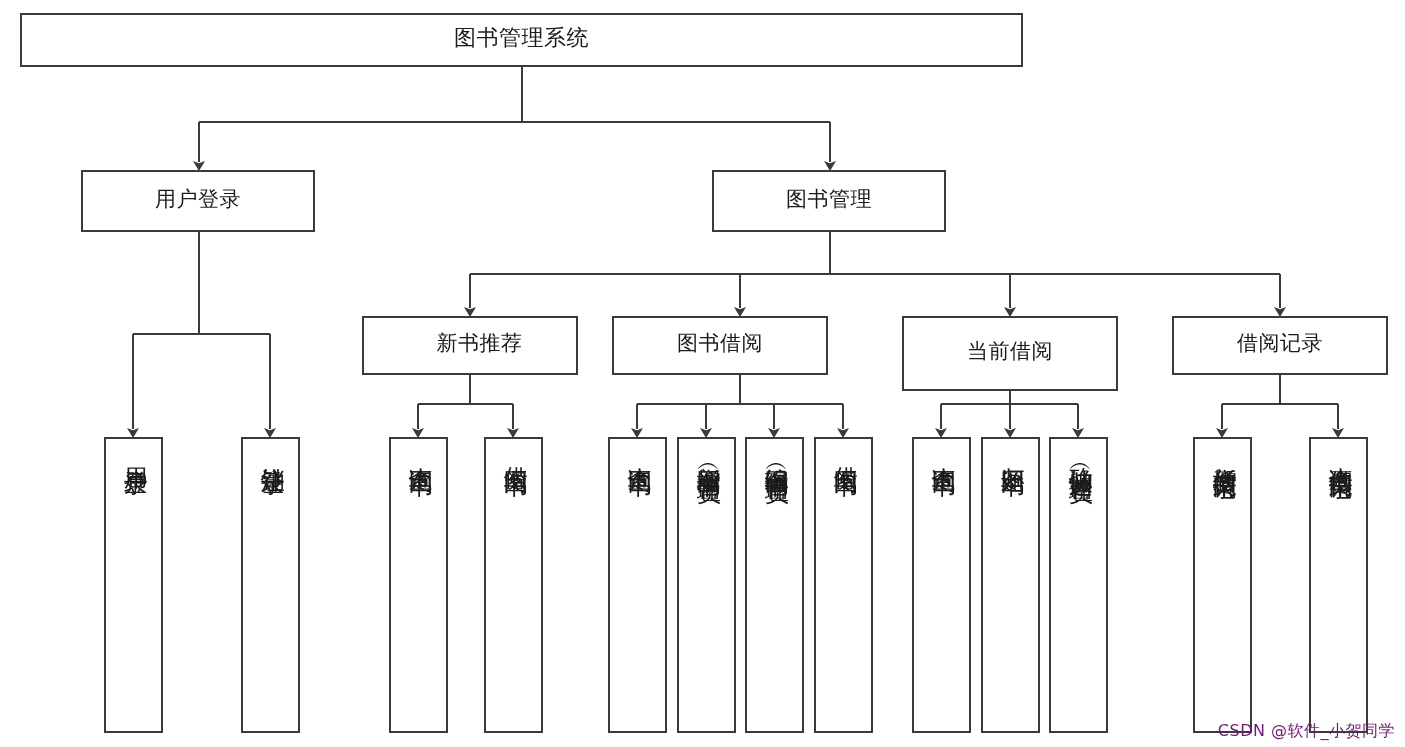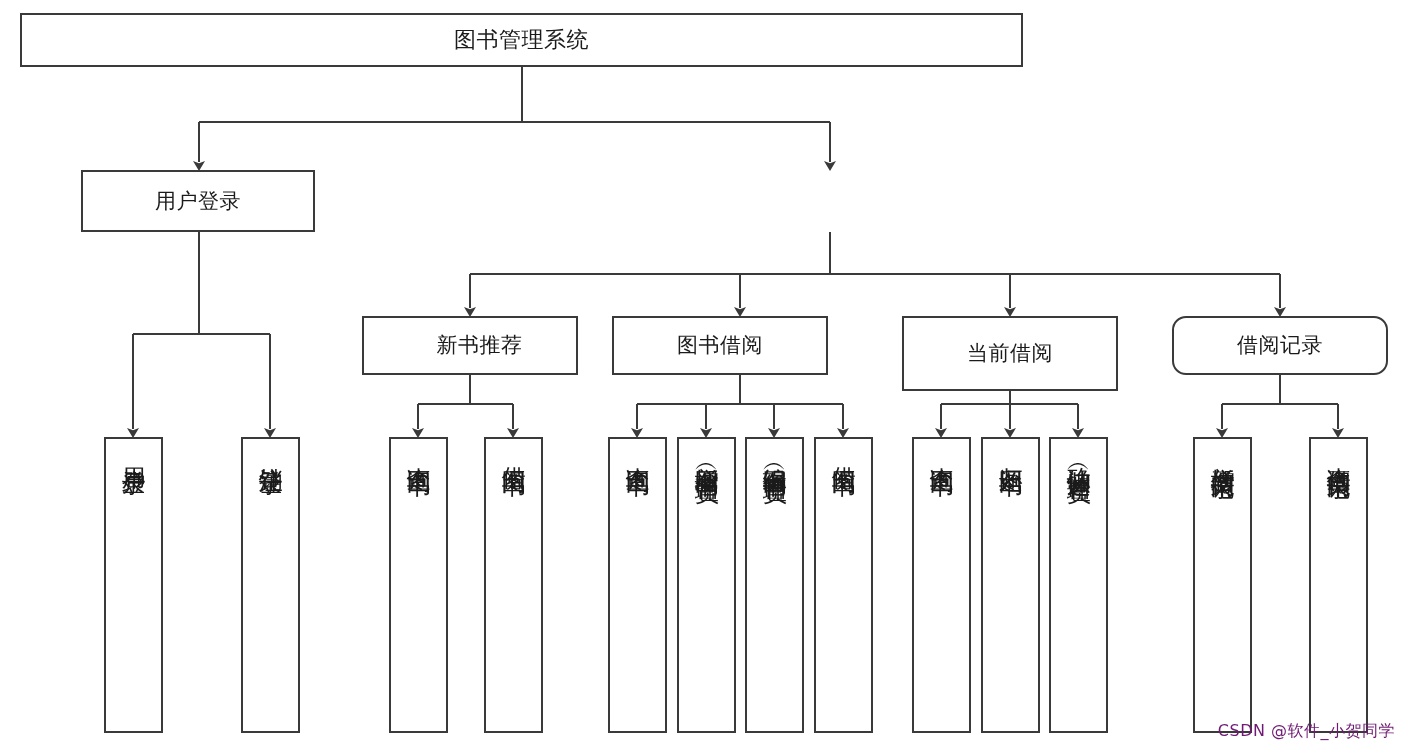--- a/index.html
+++ b/index.html
@@ -32,20 +32,21 @@
     display:flex;
     align-items:center;
     justify-content:center;
     color:#1b1b1b;
   }
   .node .label{
     display:block;
     text-align:right;
     line-height:1.18;
     letter-spacing:0.5px;
+    font-family:Liberation Mono, monospace;
   }
   
   .node.horiz .label{
     font-size:21px;
     white-space:nowrap;
   }
   .node.root .label{ font-size:22px; }
   
   .node.vert{
     align-items:flex-start;
@@ -130,34 +131,37 @@
   </svg>
 
   <div class="node horiz root" style="left:20px; top:13px; width:1003px; height:54px;">
     <span class="label">图书管理系统</span>
   </div>
 
   <div class="node horiz" style="left:81px; top:170px; width:234px; height:62px;">
     <span class="label">用户登录</span>
   </div>
 
+  <div class="node horiz" style="left:712px; top:170px; width:234px; height:62px;">
+    <span class="label">图书管理</span>
+  </div>
 
   <div class="node horiz" style="left:362px; top:316px; width:216px; height:59px;padding-left:19px;">
     <span class="label">新书推荐</span>
   </div>
 
   <div class="node horiz" style="left:612px; top:316px; width:216px; height:59px;">
     <span class="label">图书借阅</span>
   </div>
 
   <div class="node horiz" style="left:902px; top:316px; width:216px; height:75px;">
     <span class="label">当前借阅</span>
   </div>
 
-  <div class="node horiz" style="left:1172px; top:316px; width:216px; height:59px;border-radius:14px;">
+  <div class="node horiz" style="left:1172px; top:316px; width:216px; height:59px;">
     <span class="label">借阅记录</span>
   </div>
 
   <div class="node vert" style="left:104px; top:437px; width:59px; height:296px;">
     <span class="label">用户登录</span>
   </div>
 
   <div class="node vert" style="left:241px; top:437px; width:59px; height:296px;">
     <span class="label">注销登录</span>
   </div>

